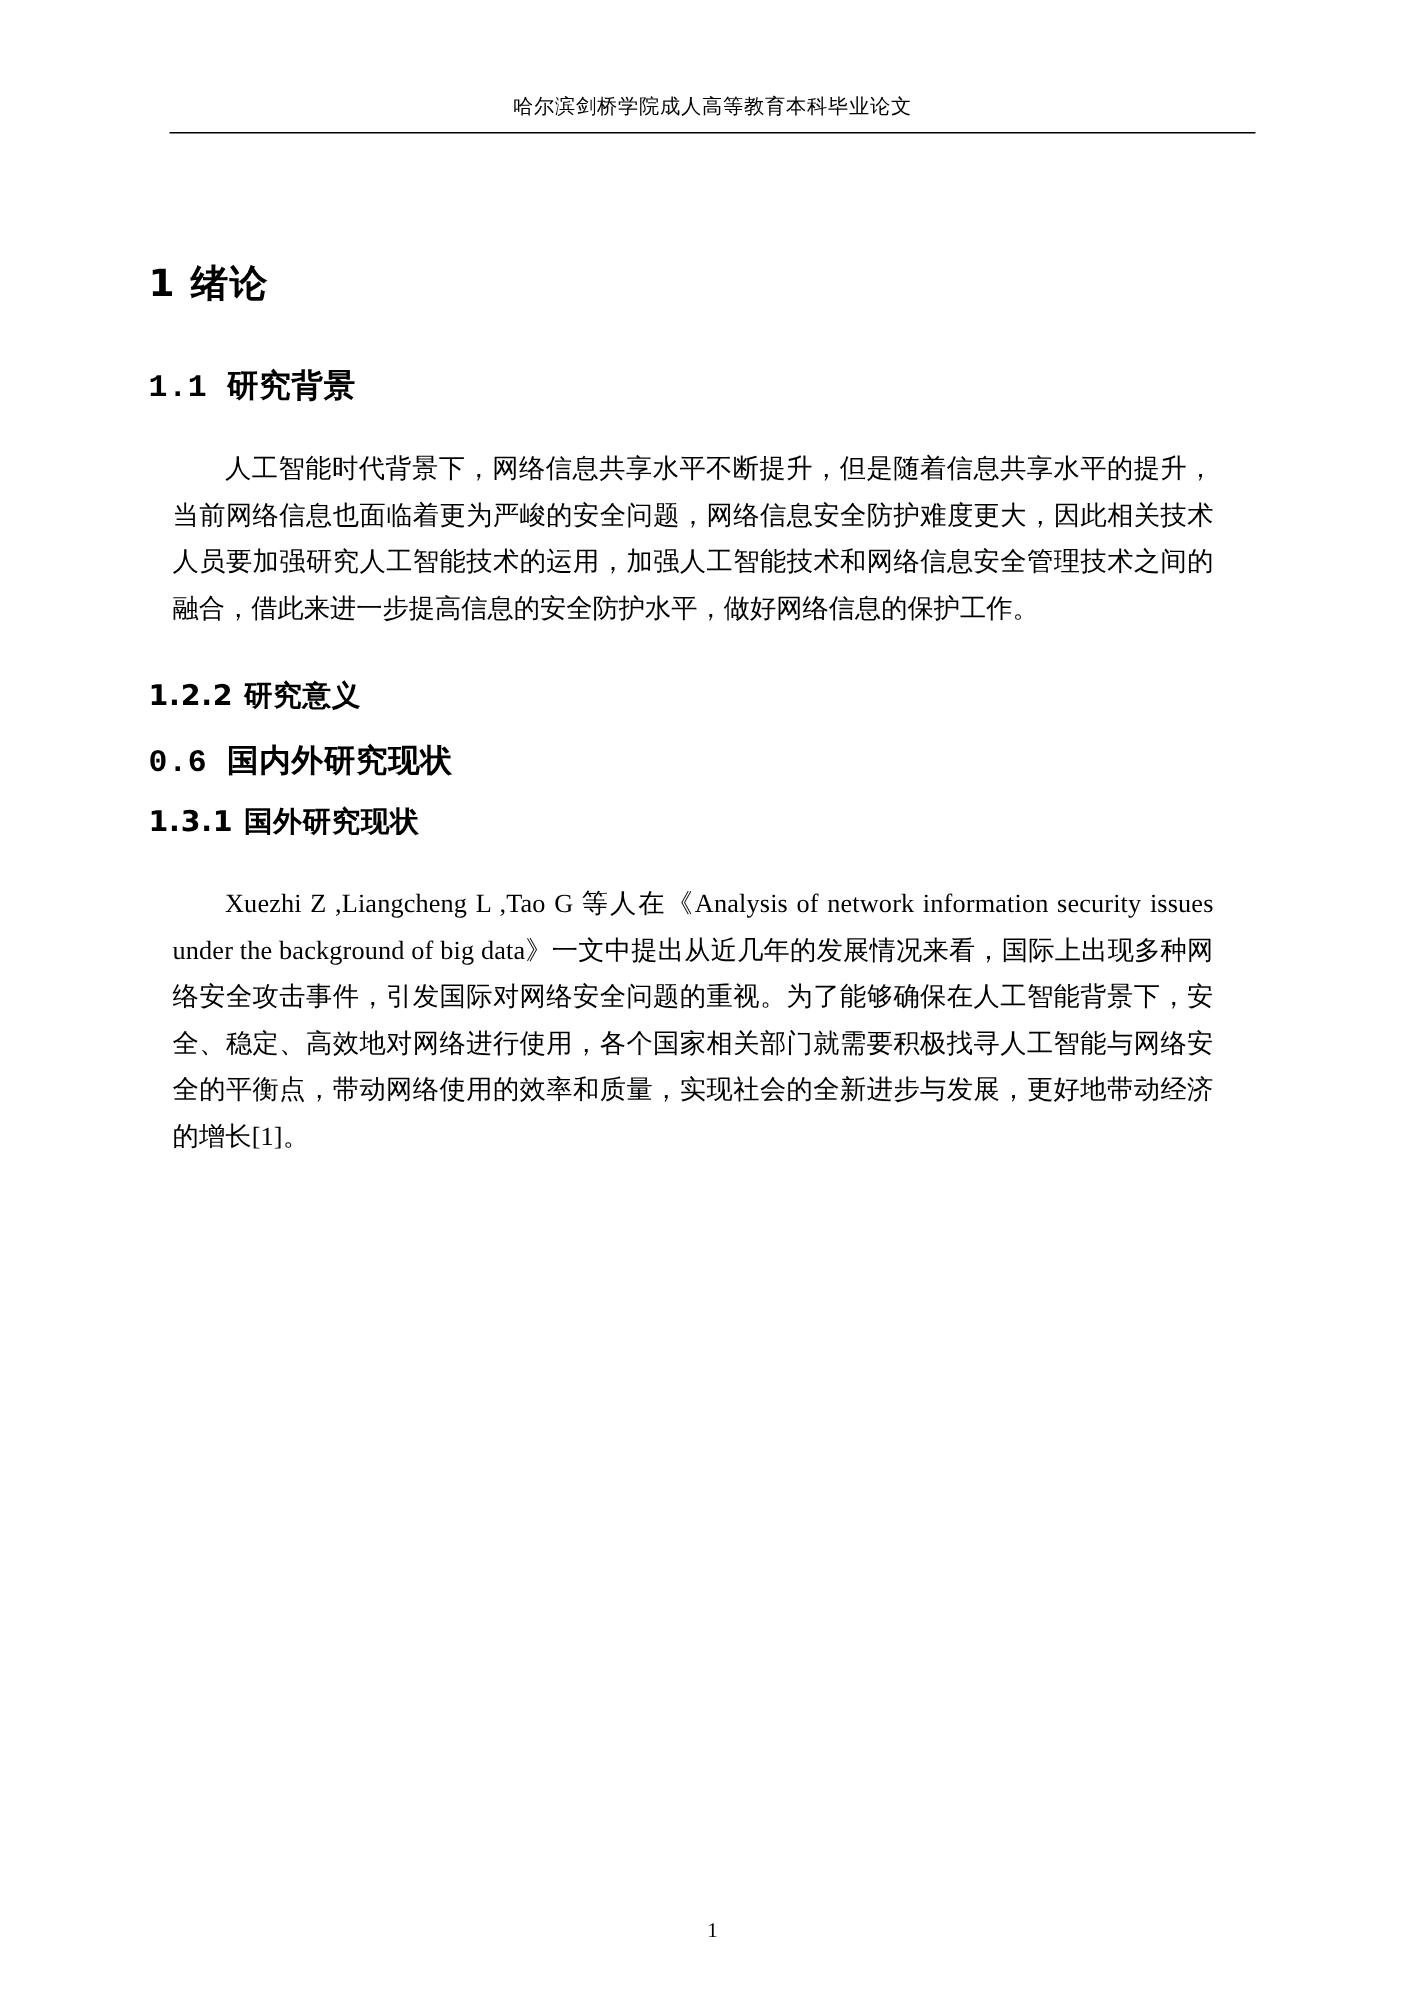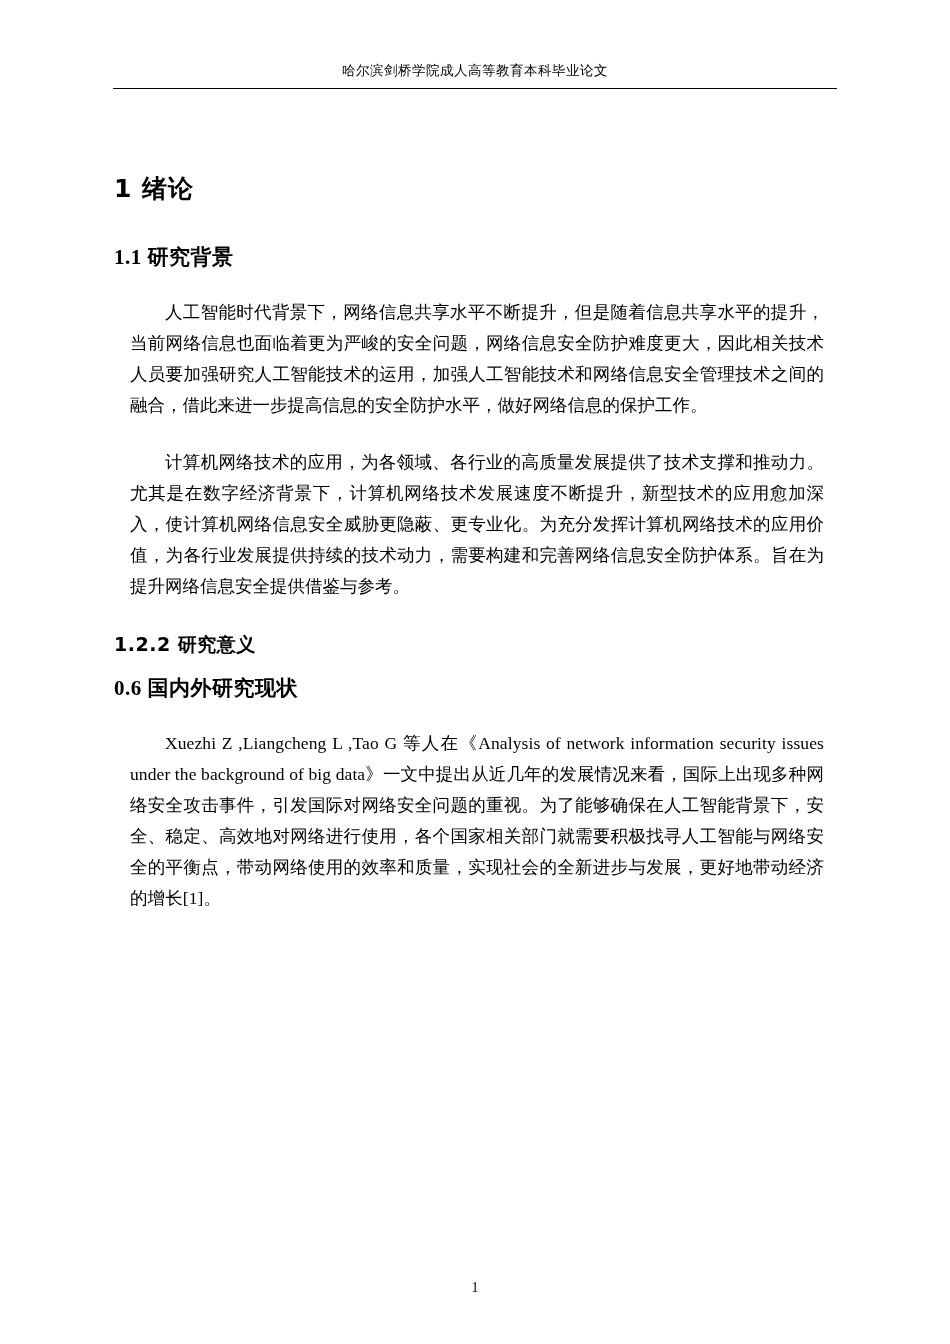--- a/index.html
+++ b/index.html
@@ -33,33 +33,33 @@
     position: absolute;
     top: 88px;
     left: 113px;
     width: 724px;
     height: 0;
     border-top: 1px solid #000;
   }
   .content {
     position: absolute;
     top: 150px;
-    left: 114px;
+    left: 99px;
     width: 726px;
   }
   h1.chapter {
     font-family: "DejaVu Sans", sans-serif;
     font-size: 25px;
     font-weight: bold;
     margin: 0 0 0 0;
     padding: 22px 0 0 0;
     letter-spacing: 1px;
   }
   h2.sec {
-    font-family: Liberation Serif, serif;
+    font-family: Liberation Mono, monospace;
     font-size: 21px;
     font-weight: bold;
     margin: 0;
     padding: 38px 0 0 0;
     letter-spacing: 0.5px;
   }
   h2.sec.tight {
     padding-top: 16px;
   }
   h3.subsec {
@@ -103,25 +103,25 @@
   <div class="header-rule"></div>
 
   <div class="content">
 
     <h1 class="chapter">1  绪论</h1>
 
     <h2 class="sec">1.1  研究背景</h2>
     <p class="body">人工智能时代背景下，网络信息共享水平不断提升，但是随着信息共享水平的提升，当前网络信息也面临着更为严峻的安全问题，网络信息安全防护难度更大，因此相关技术人员要加强研究人工智能技术的运用，加强人工智能技术和网络信息安全管理技术之间的融合，借此来进一步提高信息的安全防护水平，做好网络信息的保护工作。</p>
 
 
-    <p class="body">计算机网络技术的应用，为各领域、各行业的高质量发展提供了技术支撑和推动力。尤其是在数字经济背景下，计算机网络技术发展速度不断提升，新型技术的应用愈加深入，使计算机网络信息安全威胁更隐蔽、更专业化。为充分发挥计算机网络技术的应用价值，为各行业发展提供持续的技术动力，需要构建和完善网络信息安全防护体系。旨在为提升网络信息安全提供借鉴与参考。</p>
 
     <h3 class="subsec">1.2.2  研究意义</h3>
 
     <h2 class="sec tight">0.6  国内外研究现状</h2>
 
+    <h3 class="subsec">1.3.1  国外研究现状</h3>
     <p class="body mixed">Xuezhi Z ,Liangcheng L ,Tao G 等人在《Analysis of network information security issues under the background of big data》一文中提出从近几年的发展情况来看，国际上出现多种网 络安全攻击事件，引发国际对网络安全问题的重视。为了能够确保在人工智能背景下，安 全、稳定、高效地对网络进行使用，各个国家相关部门就需要积极找寻人工智能与网络安 全的平衡点，带动网络使用的效率和质量，实现社会的全新进步与发展，更好地带动经济 的增长[1]。</p>
 
   </div>
 
   <div class="footer-num">1</div>
 
 </div>
 
 </body></html>

